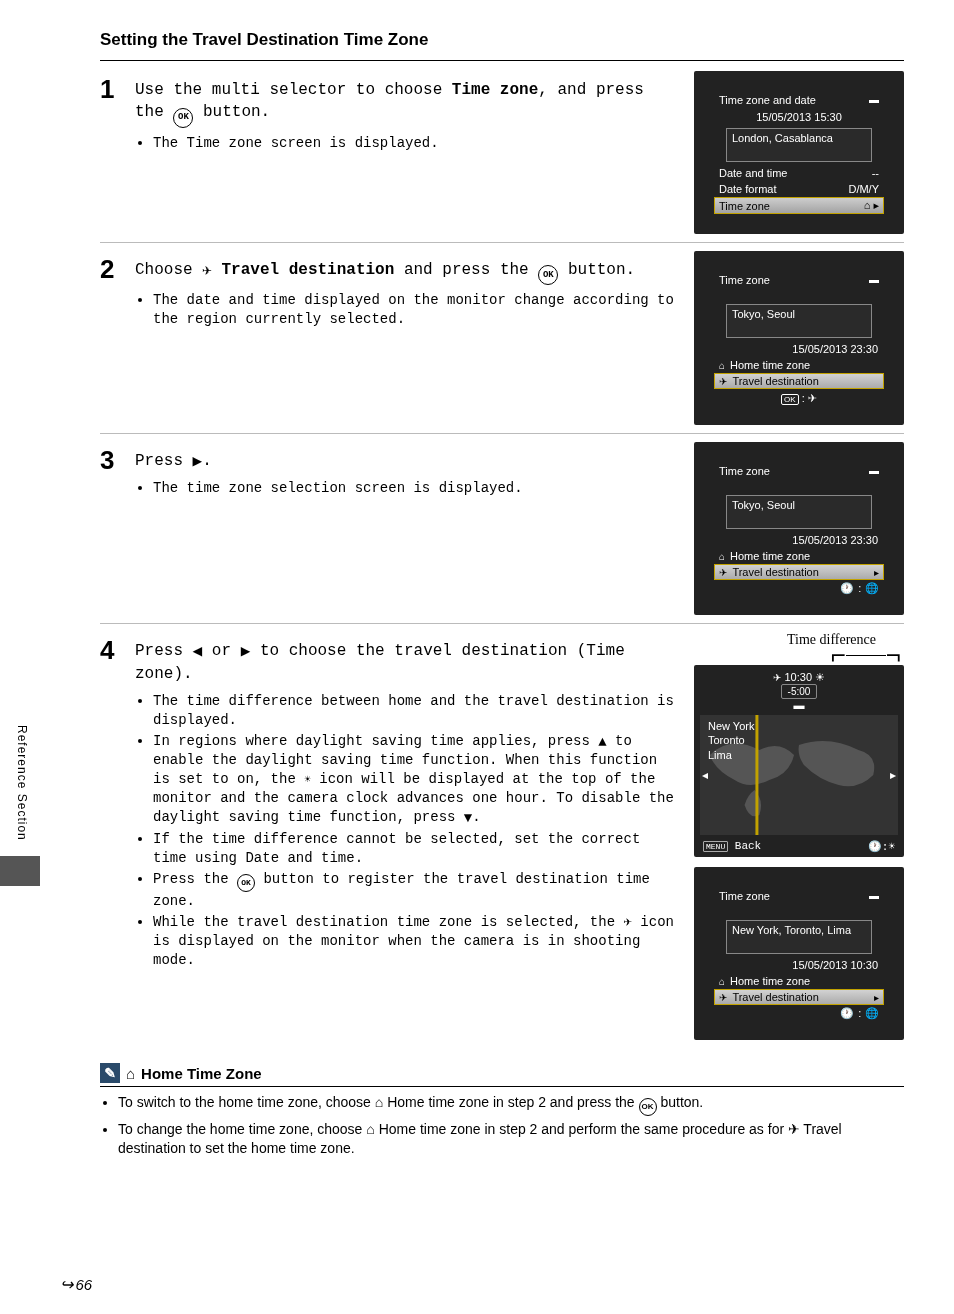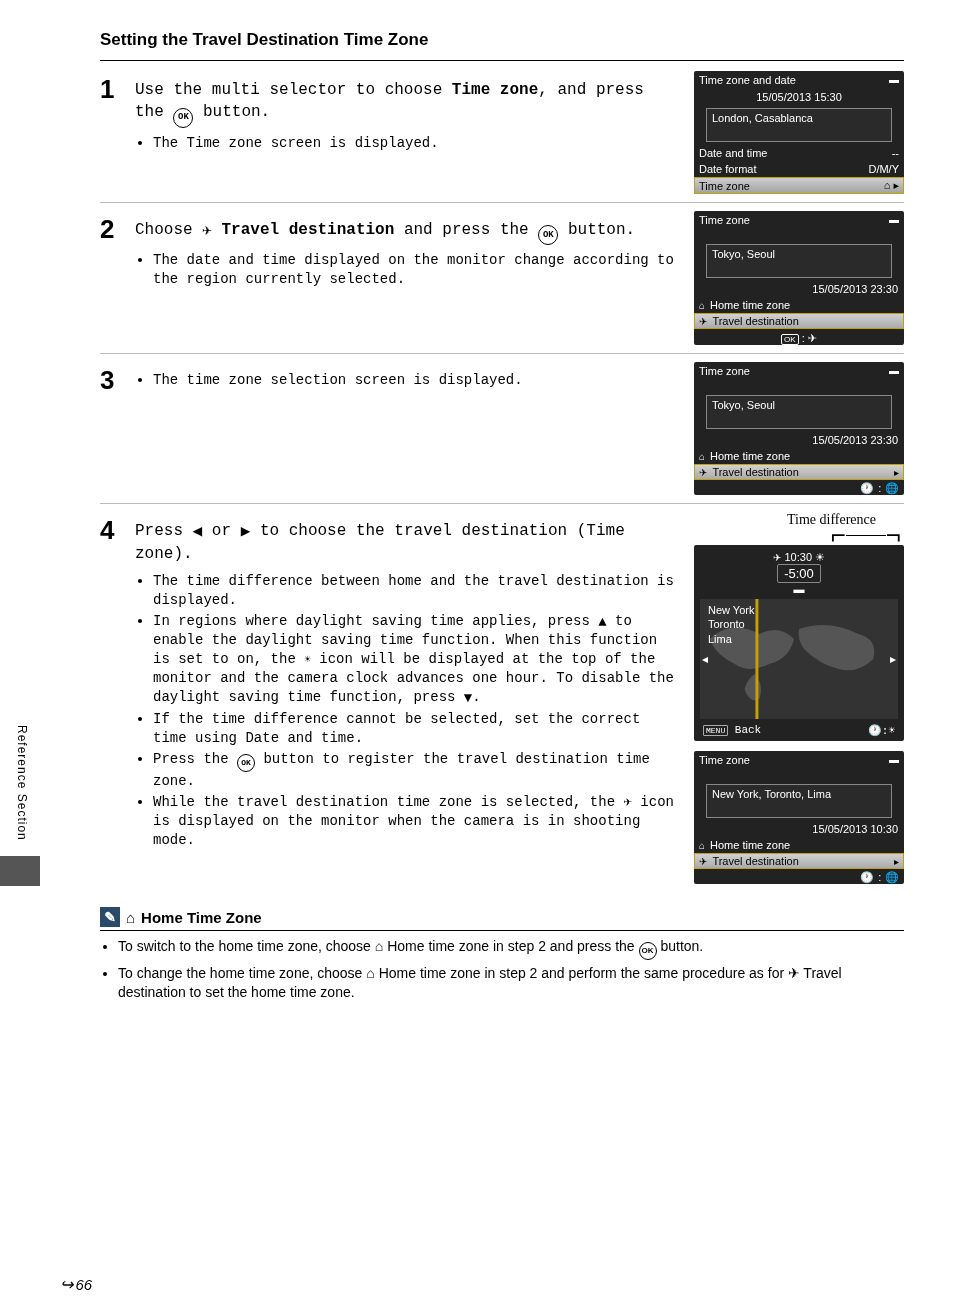--- a/index.html
+++ b/index.html
@@ -28,38 +28,38 @@
   ul.bullets { margin: 1px 0 0 0; padding-left: 18px; }
   ul.bullets li { margin-bottom: 2px; line-height: 1.35; font-size: 14px; }
   .ok-circle { display: inline-flex; align-items:center; justify-content:center; width: 18px; height: 18px; border: 1.5px solid #000; border-radius: 50%; font-size: 9px; font-weight: bold; vertical-align: -3px; }
   .ok-circle-sm { display: inline-flex; align-items:center; justify-content:center; width: 16px; height: 16px; border: 1.5px solid #000; border-radius: 50%; font-size: 8px; font-weight: bold; vertical-align: -2px; }
   .tri { display:inline-block; vertical-align: -1px; }
   .screen-col { width: 210px; flex: none; }
   .screen {
     background: #222;
     color: #fff;
     font-size: 11px;
-    padding: 0;
+    padding: 20px;
     border-radius: 2px;
   }
   .screen-title { display:flex; justify-content:space-between; padding: 3px 5px; }
   .screen-title .batt { font-size: 10px; }
   .sc-row { padding: 2px 5px; display:flex; justify-content:space-between; }
   .sc-zone { border: 1px solid #888; margin: 3px 12px; padding: 3px 5px; background:#2a2a2a; min-height: 26px; }
   .sc-datetime { text-align:right; padding: 2px 6px; font-size: 11px;}
   .sc-option { display:flex; align-items:center; gap:5px; padding:2px 5px; position: relative; }
   .sc-option.sel { background: linear-gradient(#d5d5d5,#a8a8a8); color: #000; }
   .sc-option.sel.yellowout { outline: 1.5px solid #c2a200; outline-offset: -1px; }
   .sc-option .arrow-r { margin-left:auto; font-size:10px;}
   .sc-hint { text-align:center; padding-top:3px; font-size:11px;}
   .sc-small-ok { display:inline-flex; align-items:center; justify-content:center; border:1px solid #fff; border-radius:2px; font-size:8px; padding:0 2px;}
   .sc-globe-row { display:flex; justify-content:flex-end; gap:4px; padding:2px 5px 0; font-size:11px;}
   .map-screen { background:#222; color:#fff; font-size:11px; padding:4px; border-radius:2px; position:relative;}
   .map-top { display:flex; justify-content:space-between; align-items:center; padding:2px 4px;flex-direction:column;}
-  .map-top .badge { border:1px solid #888; border-radius:2px; padding:1px 6px; font-size:13px;}
+  .map-top .badge { border:1px solid #888; border-radius:2px; padding:1px 6px; font-size:10px;}
   .map-area { position:relative; height:120px; background:#333; margin:2px; overflow:hidden;}
   .map-area svg { width:100%; height:100%; }
   .map-labels { position:absolute; left:8px; top:4px; font-size:11px; line-height:1.3;}
   .map-nav-l, .map-nav-r { position:absolute; top:50%; transform:translateY(-50%); font-size:12px;}
   .map-nav-l{left:2px;} .map-nav-r{right:2px;}
   .map-bottom { display:flex; justify-content:space-between; padding:3px 5px 0;font-family:Liberation Mono, monospace;}
   .map-menu-btn{border:1px solid #aaa; font-size:8px; padding:0 2px; border-radius:1px;}
   .time-diff-label { text-align:right; font-size:14px; padding-right: 28px; margin-bottom:4px;font-family:Liberation Serif, serif;}
   .bracket-wrap { display:flex; align-items:center; justify-content:flex-end; gap:0; padding-right: 3px; margin-top: -3px; margin-bottom: 3px;}
   .bracket { font-size:26px; line-height:0.5; }
@@ -151,20 +151,23 @@
             <span>Travel destination</span>
           </div>
         <div class="sc-hint"><span class="sc-small-ok">OK</span> : ✈</div>
       </div>
     </div>
   </div>
 
   <div class="step">
     <div class="step-number">3</div>
     <div class="step-body">
+      <div class="step-instruction">
+        <span>Press </span><span class="tri">▶</span><span>.</span>
+      </div>
       <ul class="bullets">
         <li>The time zone selection screen is displayed.</li>
       </ul>
     </div>
     <div class="screen-col">
       <div class="screen">
         <div class="screen-title">
             <span>Time zone</span>
             <span class="batt">▬</span>
           </div>

